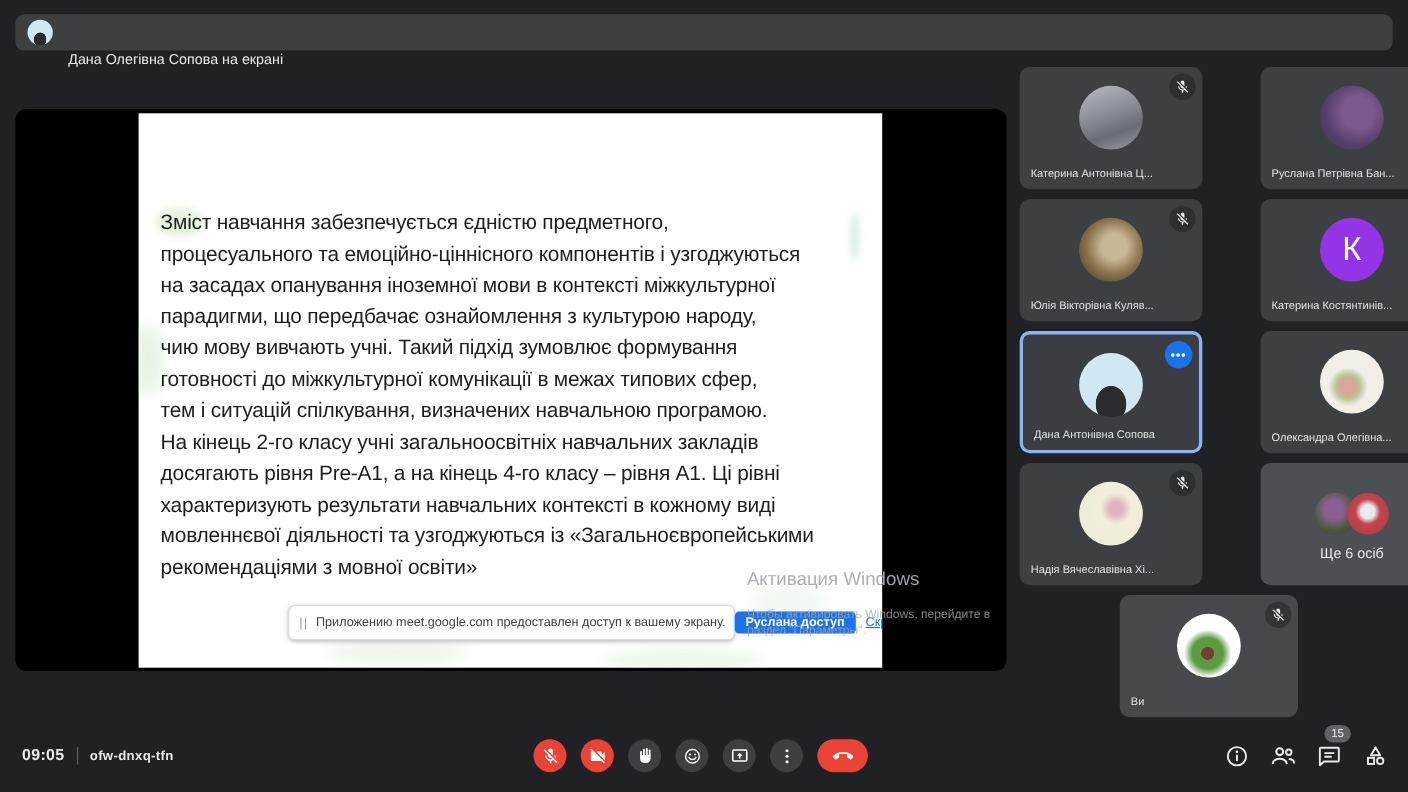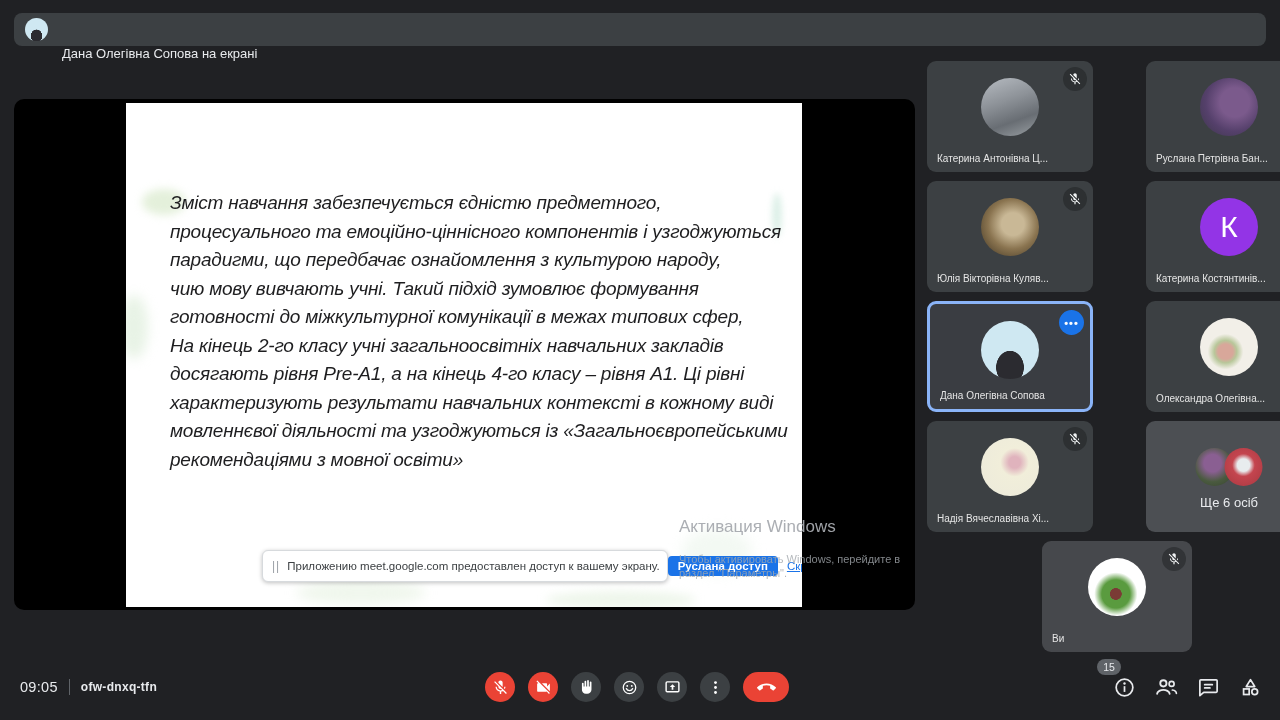--- a/index.html
+++ b/index.html
@@ -25,21 +25,21 @@
 
   
   .stage{
     position:absolute; left:14px; top:99px; width:901px; height:511px;
     background:#000; border-radius:10px; overflow:hidden;
   }
   .slide{
     position:absolute; left:112px; top:4px; width:676px; height:504px;
     background:#ffffff; overflow:hidden;
   }
-  .slide-text{ position:absolute; left:44px; top:86px;font-style:italic; }
+  .slide-text{ position:absolute; left:20px; top:86px; }
   .slide-text div{
     font-size:19px; line-height:28.5px; color:#1e1e20; white-space:nowrap;
     letter-spacing:-0.2px;
   }
   .deco{ position:absolute; border-radius:50%; }
   .deco1{ left:16px; top:86px; width:44px; height:26px; background:rgba(205,228,190,.55); filter:blur(4px); }
   .deco2{ left:-6px; top:192px; width:28px; height:64px; background:rgba(210,232,205,.5); filter:blur(6px); }
   .deco3{ right:20px; top:90px; width:10px; height:44px; background:rgba(203,232,219,.65); filter:blur(3px); }
   .deco4{ left:170px; bottom:2px; width:130px; height:24px; background:rgba(222,238,215,.45); filter:blur(6px); }
   .deco5{ right:50px; bottom:34px; width:70px; height:44px; background:rgba(225,240,225,.4); filter:blur(7px); }
@@ -68,21 +68,21 @@
   
   .tile{
     position:absolute; width:166px; height:111px; background:#3c4043;
     border-radius:9px; overflow:hidden;
   }
   .tile.lighter{ background:#4c4f53; }
   .tile.self-bg{ background:#46484c; }
   .tile.active{ border:3px solid #8ab4f8; background:#3a3d42; }
   .c1{ left:927px; } .c2{ left:1102px;margin-left:44px; }
   .r1{ top:61px; } .r2{ top:181px; } .r3{ top:301px; } .r4{ top:421px; } .r5{ top:541px; }
-  .tile-self{ left:1018px; width:150px;margin-left:24px; }
+  .tile-self{ left:1018px; width:162px; }
   .avatar{
     position:absolute; left:50%; transform:translateX(-50%); top:17px;
     width:58px; height:58px; border-radius:50%;
   }
   .av-katerina-a{ background:linear-gradient(160deg,#b7bcc2 0%,#8d9298 40%,#686d73 70%,#9aa0a4 100%); }
   .av-ruslana{ background:radial-gradient(circle at 60% 42%,#7b5a8c 0 30%,#55406b 60%,#3a3547 100%); }
   .av-yuliya{ background:radial-gradient(circle at 55% 45%,#c9b896 0 25%,#8a7450 55%,#3a2f1e 100%); }
   .av-letter{ background:#9334e6; display:flex; align-items:center; justify-content:center;
               font-size:30px; color:#fff; }
   .av-dana{ background:radial-gradient(ellipse 52% 62% at 50% 80%,#2b2b30 0 45%,#cfe8f2 47%); }
@@ -110,21 +110,21 @@
   .mini-av{ width:38px; height:38px; border-radius:50%; }
   .mini-av1{ background:radial-gradient(circle at 45% 40%,#8a5f92 0 28%,#4a5a3f 60%,#37422f 100%); }
   .mini-av2{ background:radial-gradient(circle at 50% 45%,#e8ecee 0 22%,#c4454f 40%,#a93840 100%); margin-left:-9px; }
   .overflow-label{ position:absolute; left:0; right:0; bottom:22px; text-align:center;
                    font-size:13px; color:#e8eaed; }
 
   
   .bottom-left{
     position:absolute; left:20px; top:679px; display:flex; align-items:center; gap:11px;
   }
-  .time-text{ font-size:14.5px; font-weight:normal; color:#e8eaed; letter-spacing:.3px; }
+  .time-text{ font-size:14.5px; font-weight:bold; color:#e8eaed; letter-spacing:.3px; }
   .meet-sep{ width:1px; height:16px; background:#5f6368; }
   .meeting-code{ font-size:12px; font-weight:bold; color:#e8eaed; letter-spacing:.3px; }
 
   .controls{
     position:absolute; left:485px; top:672px; display:flex; gap:13px; align-items:center;
   }
   .ctl-btn{
     width:30px; height:30px; border-radius:50%; border:none;
     display:flex; align-items:center; justify-content:center; color:#fff;
     background:#3c4043; padding:0;
@@ -137,21 +137,21 @@
   }
   .ctl-end svg{ width:19px; height:19px; }
 
   .bottom-right{
     position:absolute; left:1112px; top:672px; display:flex; gap:17px; align-items:center;
     color:#e8eaed;
   }
   .br-icon{ width:25px; height:30px; display:flex; align-items:center; justify-content:center; position:relative; }
   .br-icon svg{ width:23px; height:23px; }
   .count-badge{
-    position:absolute; left:1097px; top:659px; min-width:24px; height:16px;
+    position:absolute; left:1204px; top:659px; min-width:24px; height:16px;
     background:#5f6368; border-radius:9px; color:#e8eaed; font-size:10.5px;
     display:flex; align-items:center; justify-content:center; padding:0 6px; z-index:3;
   }
 </style>
 </head>
 <body>
 
 <svg width="0" height="0" style="position:absolute" aria-hidden="true">
   <defs>
     <g id="ic-mic-off">
@@ -214,23 +214,25 @@
     <div class="deco deco1"></div>
     <div class="deco deco2"></div>
     <div class="deco deco3"></div>
     <div class="deco deco4"></div>
     <div class="deco deco5"></div>
     <div class="deco deco6"></div>
 
     <div class="slide-text">
         <div>Зміст навчання забезпечується єдністю предметного,</div>
         <div>процесуального та емоційно-ціннісного компонентів і узгоджуються</div>
+        <div>на засадах опанування іноземної мови в контексті міжкультурної</div>
         <div>парадигми, що передбачає ознайомлення з культурою народу,</div>
         <div>чию мову вивчають учні. Такий підхід зумовлює формування</div>
         <div>готовності до міжкультурної комунікації в межах типових сфер,</div>
+        <div>тем і ситуацій спілкування, визначених навчальною програмою.</div>
         <div>На кінець 2-го класу учні загальноосвітніх навчальних закладів</div>
         <div>досягають рівня Pre-A1, а на кінець 4-го класу – рівня A1. Ці рівні</div>
         <div>характеризують результати навчальних контексті в кожному виді</div>
         <div>мовленнєвої діяльності та узгоджуються із «Загальноєвропейськими</div>
         <div>рекомендаціями з мовної освіти»</div>
       </div>
 
     <div class="share-bar">
       <span class="share-handle">||</span>
       <span class="share-msg">Приложению meet.google.com предоставлен доступ к вашему экрану.</span>
@@ -284,21 +286,21 @@
       <svg viewBox="0 0 24 24">
         <use href="#ic-mic-off"></use>
       </svg>
     </div>
   <div class="tile-label">Катерина Костянтинів...</div>
 </div>
 
 <div class="tile c1 r3 active">
   <div class="avatar av-dana"></div>
   <div class="more-chip">•••</div>
-  <div class="tile-label">Дана Олегівна Сопова</div>
+  <div class="tile-label">Дана Антонівна Сопова</div>
 </div>
 
 <div class="tile c2 r3">
   <div class="avatar av-oleksandra"></div>
   <div class="mic-chip">
       <svg viewBox="0 0 24 24">
         <use href="#ic-mic-off"></use>
       </svg>
     </div>
   <div class="tile-label">Олександра Олегівна...</div>

